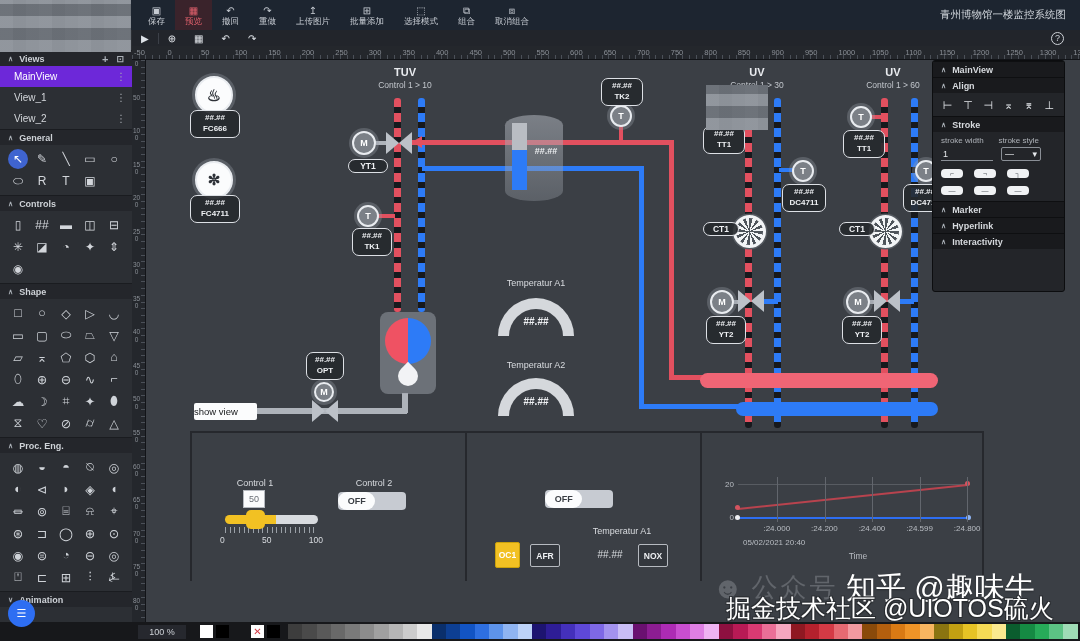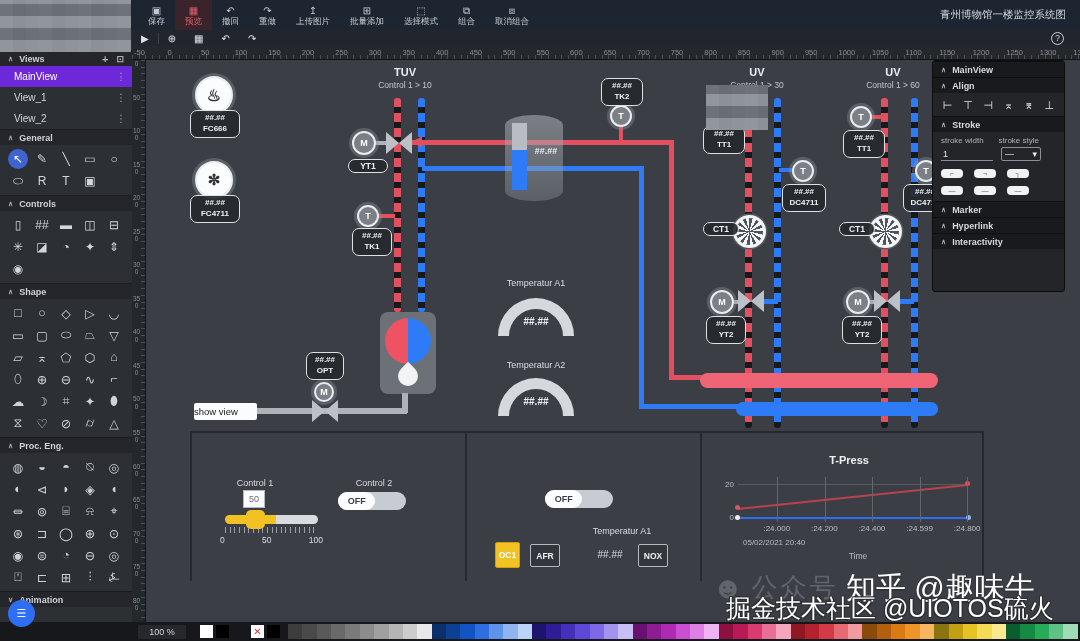--- a/index.html
+++ b/index.html
@@ -79,21 +79,21 @@
   .fan { border-radius:50%; border:3px solid #f2f4f6; box-shadow:0 0 0 1.5px #555a61;
          background:repeating-conic-gradient(#4e545b 0 14deg,#f2f4f6 14deg 30deg); z-index:8; }
   .tank { background:linear-gradient(180deg,rgba(175,180,188,.55),rgba(140,146,154,.4)); border-radius:50%/12%; z-index:5; }
   .dev { background:rgba(158,163,171,.5); border-radius:8px; z-index:5; }
   .drop { width:20px; height:20px; background:#f2f3f5; border-radius:0 50% 50% 50%; transform:rotate(45deg); z-index:6; }
   .arc { width:76px; height:38px; border:11px solid #d5d8dc; border-bottom:none; border-radius:76px 76px 0 0; z-index:5; }
   .gauge-val { font-size:10px; font-weight:700; color:#eef0f3; text-align:center; z-index:6; }
   .gauge-title { font-size:9px; color:#d9dce0; text-align:center; }
   .divline { background:#26282d; z-index:4; }
   .ctl-label { font-size:9px; color:#d9dce0; text-align:center; }
-  .tgl { width:68px; height:18px; border-radius:9px; background:#c7cbd2; z-index:6; cursor:pointer;text-align:right; }
+  .tgl { width:68px; height:18px; border-radius:4px; background:#c7cbd2; z-index:6; cursor:pointer;text-align:right; }
   .tgl .knob { position:absolute; left:0; top:0; width:55%; height:100%; background:#fbfcfd; border-radius:9px;
                display:flex; align-items:center; justify-content:center; font-size:9px; font-weight:700; color:#3a3e44; }
   .btn-sq { display:flex; align-items:center; justify-content:center; background:#33373d; border:1px solid #b6bac0;
             color:#eef0f3; font-size:8.5px; font-weight:700; border-radius:2px; z-index:6; cursor:pointer; }
   .btn-sq.yellow { background:#f2c123; border-color:#caa10c; color:#fff; }
   .mosaic { background:repeating-linear-gradient(0deg,rgba(146,151,158,.85) 0 12px,rgba(104,109,116,.85) 12px 24px),
             repeating-linear-gradient(90deg,#8e949c 0 13px,#6a7078 13px 26px,#7e848c 26px 39px); z-index:22; }
   .gridline { background:#62666d; width:1px; z-index:2; }
 
   
@@ -668,21 +668,20 @@
   <div class="A tgl" style="left:399px;top:430px">
     <span class="knob">OFF</span>
   </div>
   <div class="A ctl-label" style="left:431px;top:466px;width:90px">Temperatur A1</div>
   <div class="A btn-sq yellow" style="left:349px;top:482px;width:25px;height:26px">OC1</div>
   <div class="A btn-sq" style="left:384px;top:484px;width:30px;height:23px">AFR</div>
   <div class="A" style="left:438px;top:489px;width:52px;text-align:center;font-size:10px;color:#d9dce0;z-index:6">##.##</div>
   <div class="A btn-sq" style="left:492px;top:484px;width:30px;height:23px">NOX</div>
 
   <div class="A" style="left:570px;top:392px;width:266px;height:125px;z-index:6">
-    <div class="A" style="left:0;top:2px;width:100%;text-align:center;font-size:11px;font-weight:700;color:#eef0f3">T-Press</div>
     <div class="A" style="left:2px;top:28px;width:16px;text-align:right;font-size:8px;color:#b9bdc3">20</div>
     <div class="A" style="left:7px;top:61px;width:11px;text-align:right;font-size:8px;color:#b9bdc3">0</div>
     <div class="A gridline" style="left:61px;top:25px;height:45px"></div>
     <div class="A gridline" style="left:109px;top:25px;height:45px"></div>
     <div class="A gridline" style="left:156px;top:25px;height:45px"></div>
     <div class="A gridline" style="left:204px;top:25px;height:45px"></div>
     <div class="A gridline" style="left:251px;top:25px;height:45px"></div>
     <div class="A" style="left:22px;top:32px;width:232px;height:1px;background:#585c62"></div>
     <div class="A" style="left:22px;top:56px;width:231px;height:2px;background:#b8434e;transform:rotate(-5.95deg);transform-origin:left center"></div>
     <div class="A" style="left:22px;top:65px;width:232px;height:2px;background:#2e6ef2"></div>

